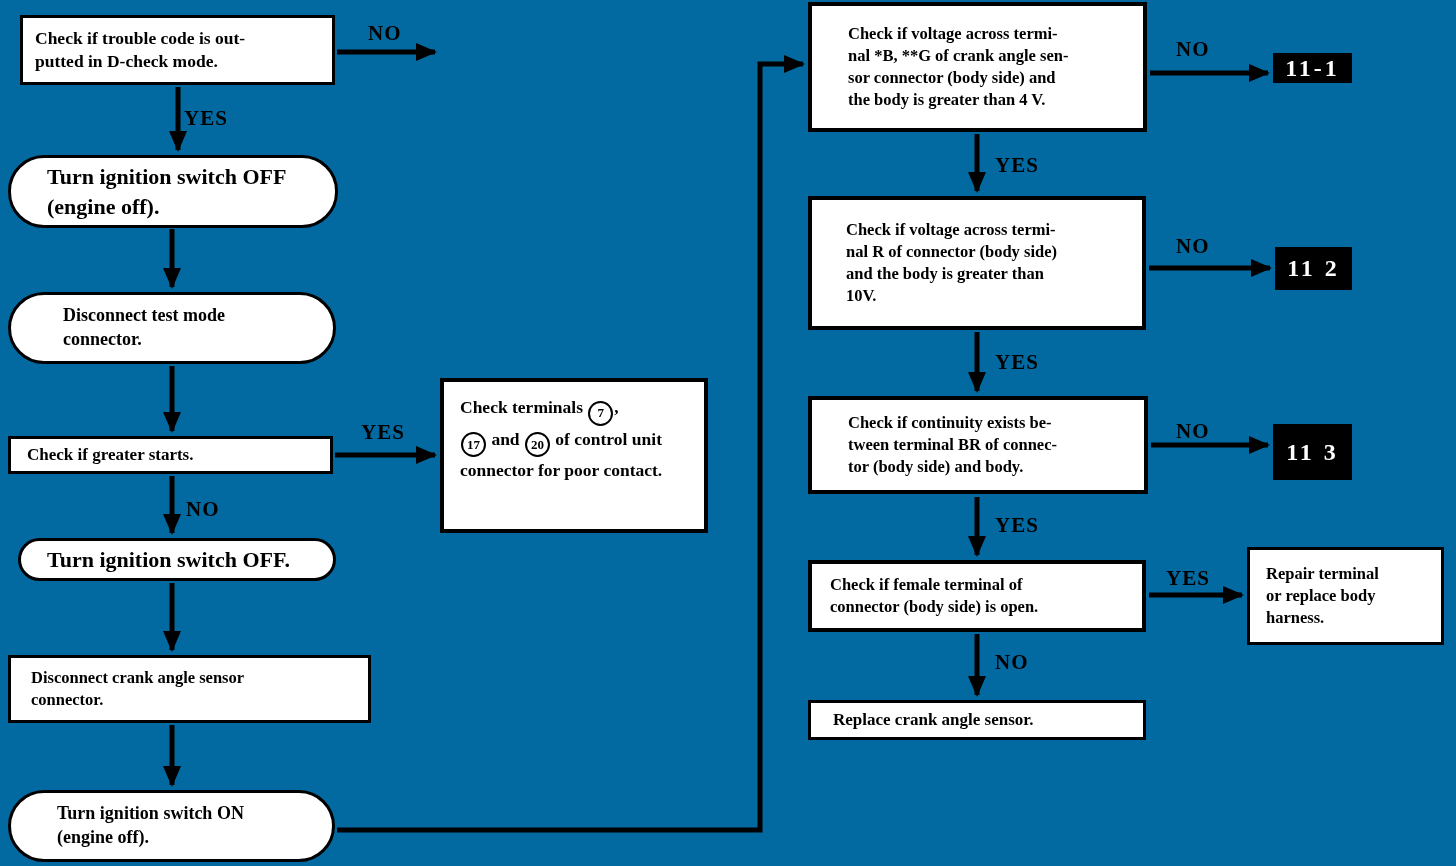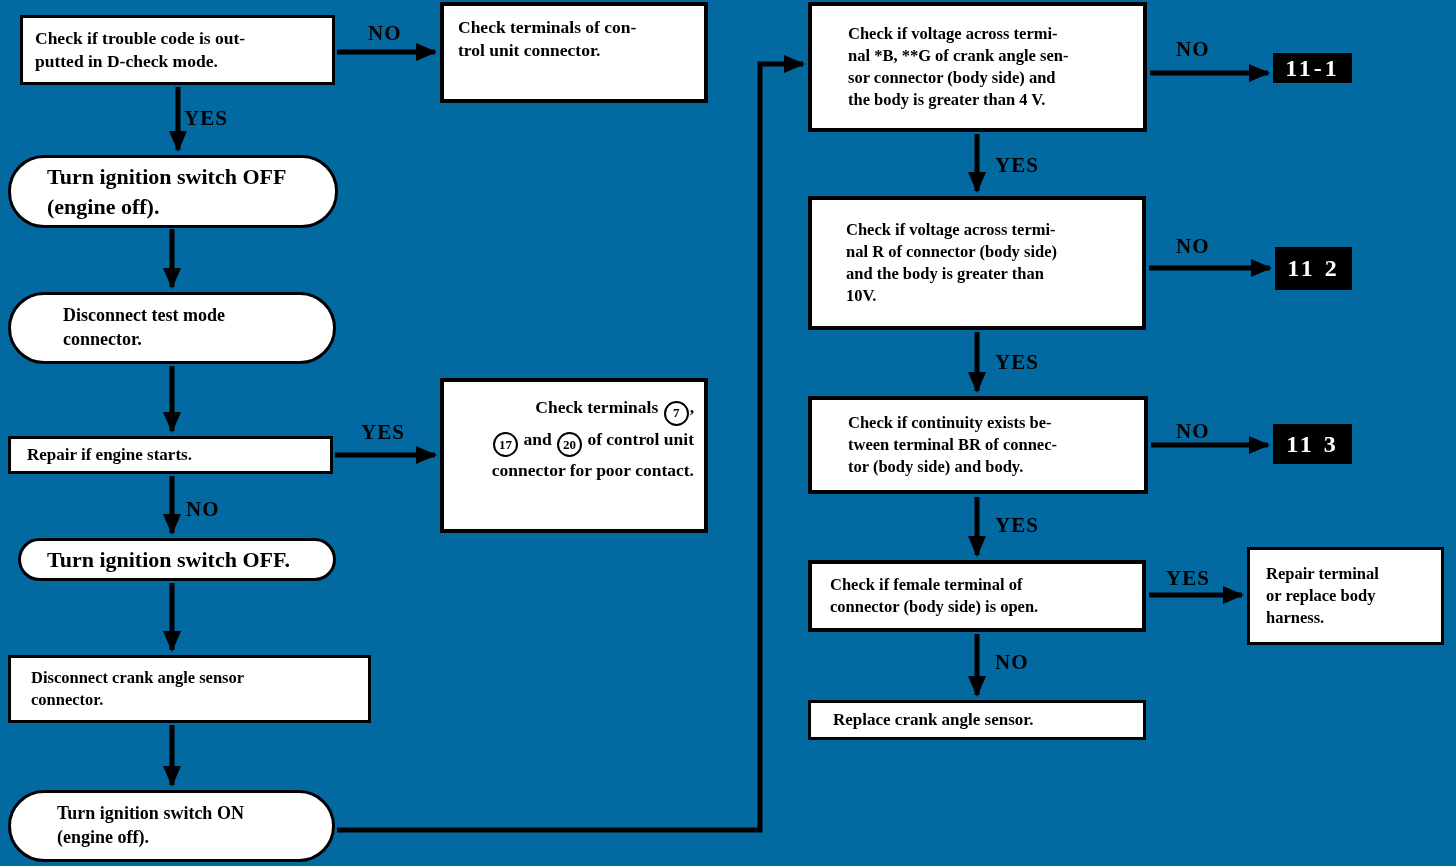--- a/index.html
+++ b/index.html
@@ -49,21 +49,21 @@
   .circ{
     display:inline-flex;
     width:21px;height:21px;
     border:2px solid #000;
     border-radius:50%;
     align-items:center;justify-content:center;
     font-size:13px;font-weight:bold;
     vertical-align:-4px;
     margin:0 1px;
   }
-  .txt9{padding:12px 10px 0 0;line-height:1.55;text-align:right;}
+  .txt9{padding:12px 10px 0 16px;line-height:1.55;}
 </style>
 </head>
 <body>
 
 <div id="canvas">
 
   <svg id="wires" width="1456" height="866" viewBox="0 0 1456 866">
     <defs>
       <marker id="arw" markerUnits="userSpaceOnUse" markerWidth="22" markerHeight="20" refX="19" refY="9" orient="auto">
         <path d="M0,0 L21,9 L0,18 Z" fill="#000"></path>
@@ -114,41 +114,37 @@
     <span class="txt">Turn ignition switch OFF
 (engine off).</span>
   </div>
 
   <div class="node rounded" style="left:8px;top:292px;width:328px;height:72px;font-size:18px;--pl:52px">
     <span class="txt">Disconnect test mode
 connector.</span>
   </div>
 
   <div class="node" style="left:8px;top:436px;width:325px;height:38px;font-size:17px;--pl:16px">
-    <span class="txt">Repair if engine starts.</span>
+    <span class="txt">Check if greater starts.</span>
   </div>
 
   <div class="node rounded-sm" style="left:18px;top:538px;width:318px;height:43px;font-size:22px;--pl:26px">
     <span class="txt">Turn ignition switch OFF.</span>
   </div>
 
   <div class="node" style="left:8px;top:655px;width:363px;height:68px;font-size:16.5px;--pl:20px">
     <span class="txt">Disconnect crank angle sensor
 connector.</span>
   </div>
 
   <div class="node rounded" style="left:8px;top:790px;width:327px;height:72px;font-size:18px;--pl:46px">
     <span class="txt">Turn ignition switch ON
 (engine off).</span>
   </div>
 
-  <div class="node thick top" style="left:440px;top:2px;width:268px;height:101px;font-size:17.5px;--pl:14px">
-    <span class="txt" style="padding-top:10px">Check terminals of con-
-trol unit connector.</span>
-  </div>
 
   <div class="node thick top" style="left:440px;top:378px;width:268px;height:155px;font-size:17.5px">
     <span class="txt9">
       <span>Check terminals</span>
       <span class="circ">7</span><span>,</span><br>
       <span class="circ">17</span>
       <span>and</span>
       <span class="circ">20</span>
       <span>of control unit connector for poor contact.</span>
     </span>
@@ -184,21 +180,21 @@
   </div>
 
   <div class="node" style="left:1247px;top:547px;width:197px;height:98px;font-size:16.5px;--pl:16px">
     <span class="txt">Repair terminal
 or replace body
 harness.</span>
   </div>
 
   <div class="badge" style="left:1273px;top:53px;width:79px;height:30px">11-1</div>
   <div class="badge" style="left:1275px;top:247px;width:77px;height:43px">11 2</div>
-  <div class="badge" style="left:1273px;top:424px;width:79px;height:40px">11 3</div>
+  <div class="badge" style="left:1273px;top:424px;width:79px;height:56px">11 3</div>
 
   <div class="lbl" style="left:368px;top:21px">NO</div>
   <div class="lbl" style="left:184px;top:106px">YES</div>
   <div class="lbl" style="left:361px;top:420px">YES</div>
   <div class="lbl" style="left:186px;top:497px">NO</div>
   <div class="lbl" style="left:1176px;top:37px">NO</div>
   <div class="lbl" style="left:995px;top:153px">YES</div>
   <div class="lbl" style="left:1176px;top:234px">NO</div>
   <div class="lbl" style="left:995px;top:350px">YES</div>
   <div class="lbl" style="left:1176px;top:419px">NO</div>

